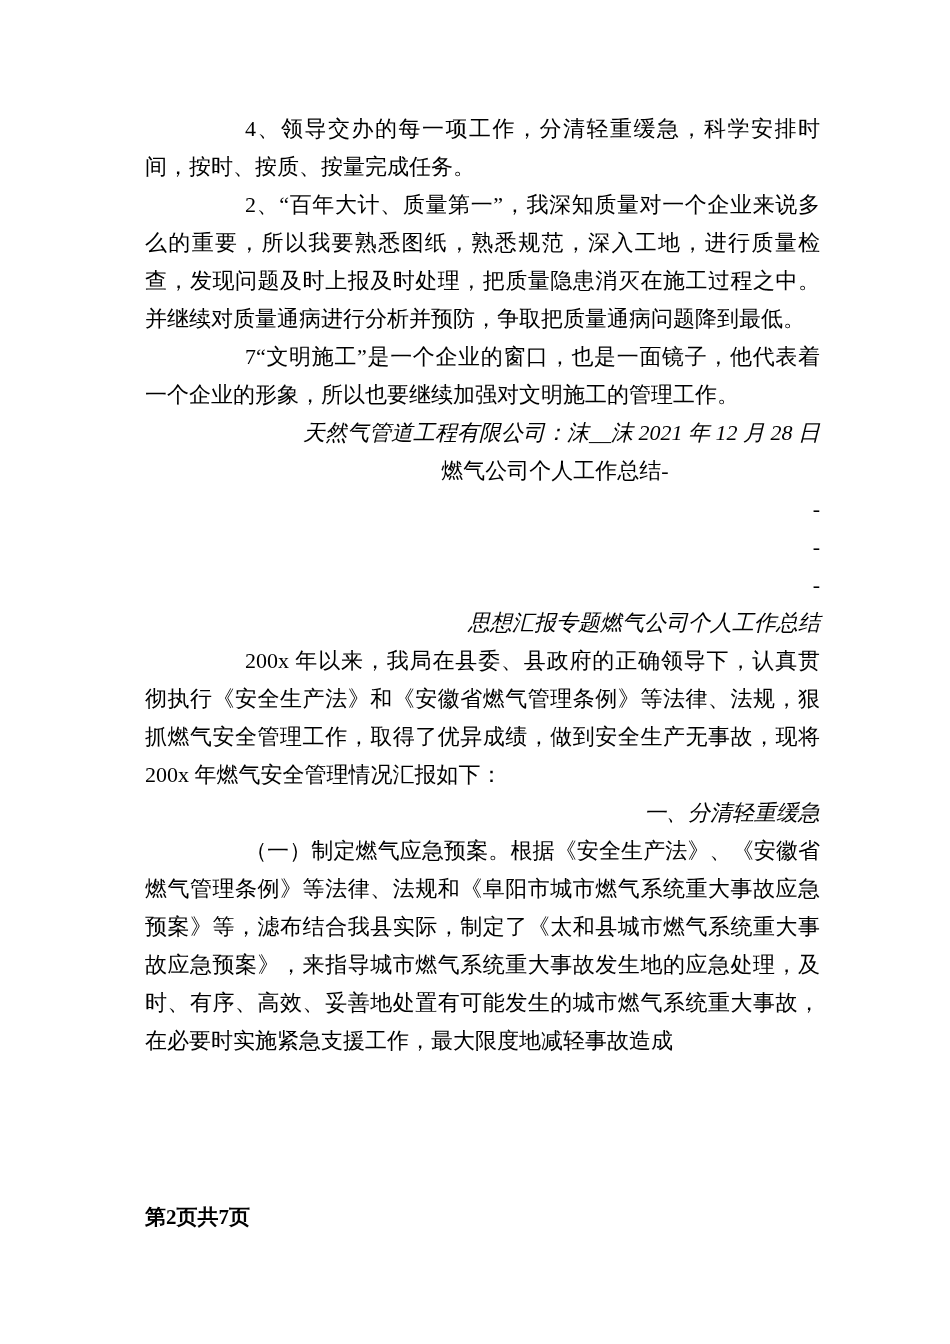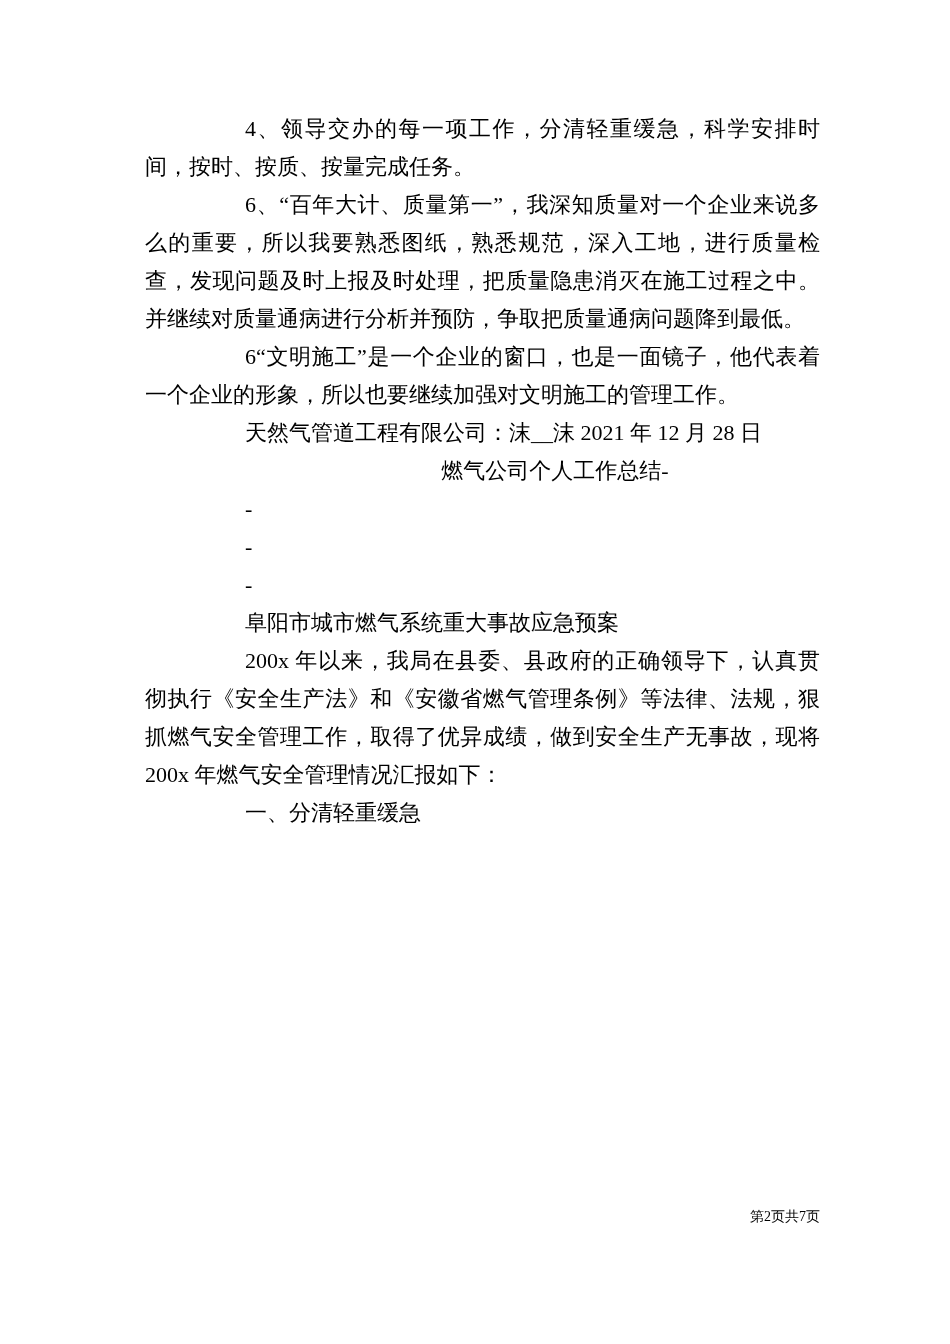--- a/index.html
+++ b/index.html
@@ -26,51 +26,54 @@
   }
   .content p {
     margin: 0;
     padding: 0;
   }
   .para {
     text-align: justify;
     text-indent: 100px;
   }
   .para-plain {
-    text-align: left;
+    text-align: right;
     text-indent: 100px;
+    font-style: italic;
   }
   .para-title {
     text-align: center;
     text-indent: 145px;
   }
   .footer {
     position: absolute;
     top: 1206px;
     left: 145px;
     width: 675px;
-    text-align: right;
-    font-size: 14px;
+    text-align: left;
+    font-size: 21px;
     line-height: 22px;
     color: #000000;
+    font-weight: bold;
   }
 </style>
 </head>
 <body>
 
 <div class="page">
   <div class="content">
     <p class="para">4、领导交办的每一项工作，分清轻重缓急，科学安排时间，按时、按质、按量完成任务。</p>
-    <p class="para">6、“百年大计、质量第一”，我深知质量对一个企业来说多么的重要，所以我要熟悉图纸，熟悉规范，深入工地，进行质量检查，发现问题及时上报及时处理，把质量隐患消灭在施工过程之中。并继续对质量通病进行分析并预防，争取把质量通病问题降到最低。</p>
-    <p class="para">6“文明施工”是一个企业的窗口，也是一面镜子，他代表着一个企业的形象，所以也要继续加强对文明施工的管理工作。</p>
+    <p class="para">2、“百年大计、质量第一”，我深知质量对一个企业来说多么的重要，所以我要熟悉图纸，熟悉规范，深入工地，进行质量检查，发现问题及时上报及时处理，把质量隐患消灭在施工过程之中。并继续对质量通病进行分析并预防，争取把质量通病问题降到最低。</p>
+    <p class="para">7“文明施工”是一个企业的窗口，也是一面镜子，他代表着一个企业的形象，所以也要继续加强对文明施工的管理工作。</p>
     <p class="para-plain">天然气管道工程有限公司：沫__沫 2021 年 12 月 28 日</p>
     <p class="para-title">燃气公司个人工作总结-</p>
     <p class="para-plain">-</p>
     <p class="para-plain">-</p>
     <p class="para-plain">-</p>
-    <p class="para-plain">阜阳市城市燃气系统重大事故应急预案</p>
+    <p class="para-plain">思想汇报专题燃气公司个人工作总结</p>
     <p class="para">200x 年以来，我局在县委、县政府的正确领导下，认真贯彻执行《安全生产法》和《安徽省燃气管理条例》等法律、法规，狠抓燃气安全管理工作，取得了优异成绩，做到安全生产无事故，现将 200x 年燃气安全管理情况汇报如下：</p>
     <p class="para-plain">一、分清轻重缓急</p>
+    <p class="para">（一）制定燃气应急预案。根据《安全生产法》、《安徽省燃气管理条例》等法律、法规和《阜阳市城市燃气系统重大事故应急预案》等，滤布结合我县实际，制定了《太和县城市燃气系统重大事故应急预案》，来指导城市燃气系统重大事故发生地的应急处理，及时、有序、高效、妥善地处置有可能发生的城市燃气系统重大事故，在必要时实施紧急支援工作，最大限度地减轻事故造成</p>
   </div>
   <div class="footer">
     <span>第2页共7页</span>
   </div>
 </div>
 
 </body></html>

